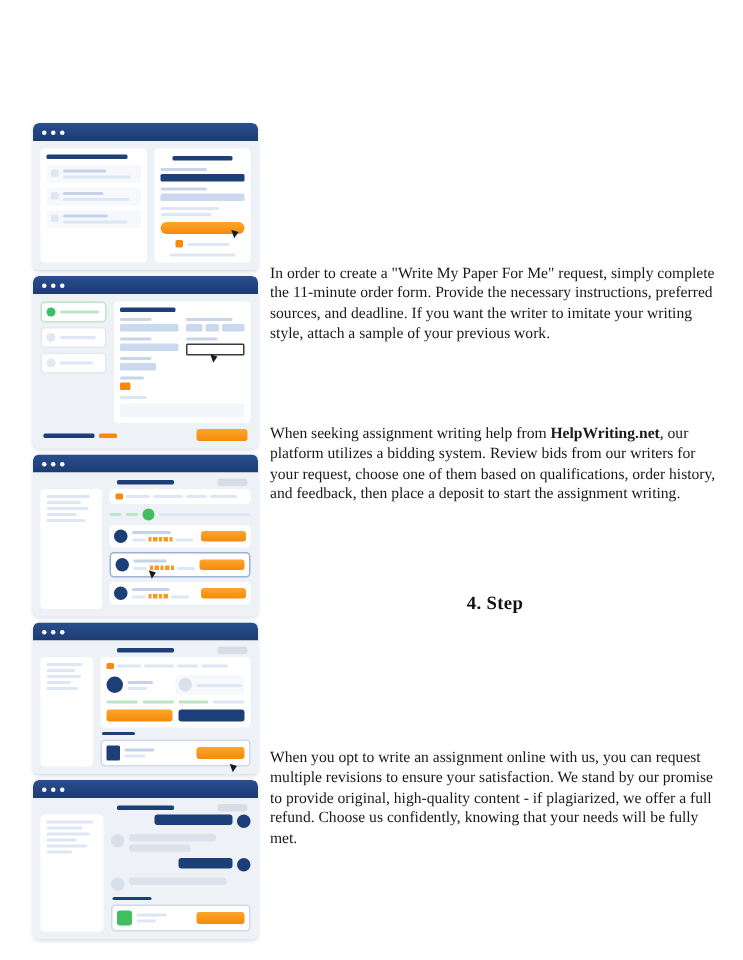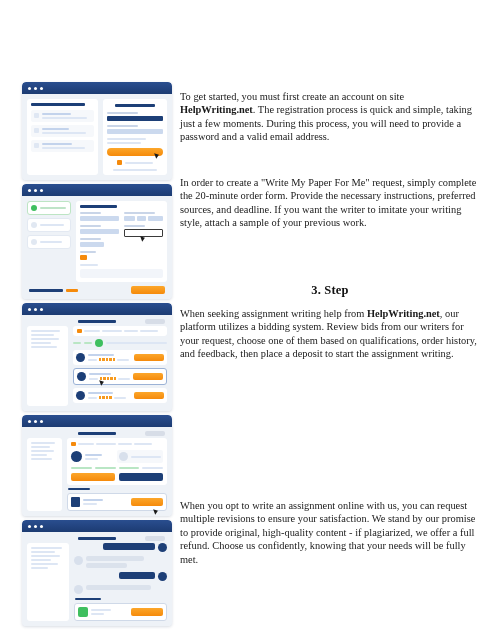--- a/index.html
+++ b/index.html
@@ -472,29 +472,28 @@
             </div>
           </div>
         </div>
       </div>
     </div>
 
   </div>
 
   <div class="steps">
     <div class="step-block sb1">
-      <p class="step-body">To get started, you must first create an account on site <b>HelpWriting.net</b>. The registration process is quick and simple, taking just a few moments. During this process, you will need to provide a password and a valid email address.</p>
     </div>
     <div class="step-block sb2">
-      <p class="step-body">In order to create a "Write My Paper For Me" request, simply complete the 20-minute order form. Provide the necessary instructions, preferred sources, and deadline. If you want the writer to imitate your writing style, attach a sample of your previous work.</p>
+      <p class="step-body">In order to create a "Write My Paper For Me" request, simply complete the 11-minute order form. Provide the necessary instructions, preferred sources, and deadline. If you want the writer to imitate your writing style, attach a sample of your previous work.</p>
     </div>
     <div class="step-block sb3">
-      <p class="step-head">3. Step</p>
       <p class="step-body">When seeking assignment writing help from <b>HelpWriting.net</b>, our platform utilizes a bidding system. Review bids from our writers for your request, choose one of them based on qualifications, order history, and feedback, then place a deposit to start the assignment writing.</p>
     </div>
     <div class="step-block sb4">
+      <p class="step-head">4. Step</p>
     </div>
     <div class="step-block sb5">
       <p class="step-body">When you opt to write an assignment online with us, you can request multiple revisions to ensure your satisfaction. We stand by our promise to provide original, high-quality content - if plagiarized, we offer a full refund. Choose us confidently, knowing that your needs will be fully met.</p>
     </div>
   </div>
 
 </div>
 
 </body></html>

